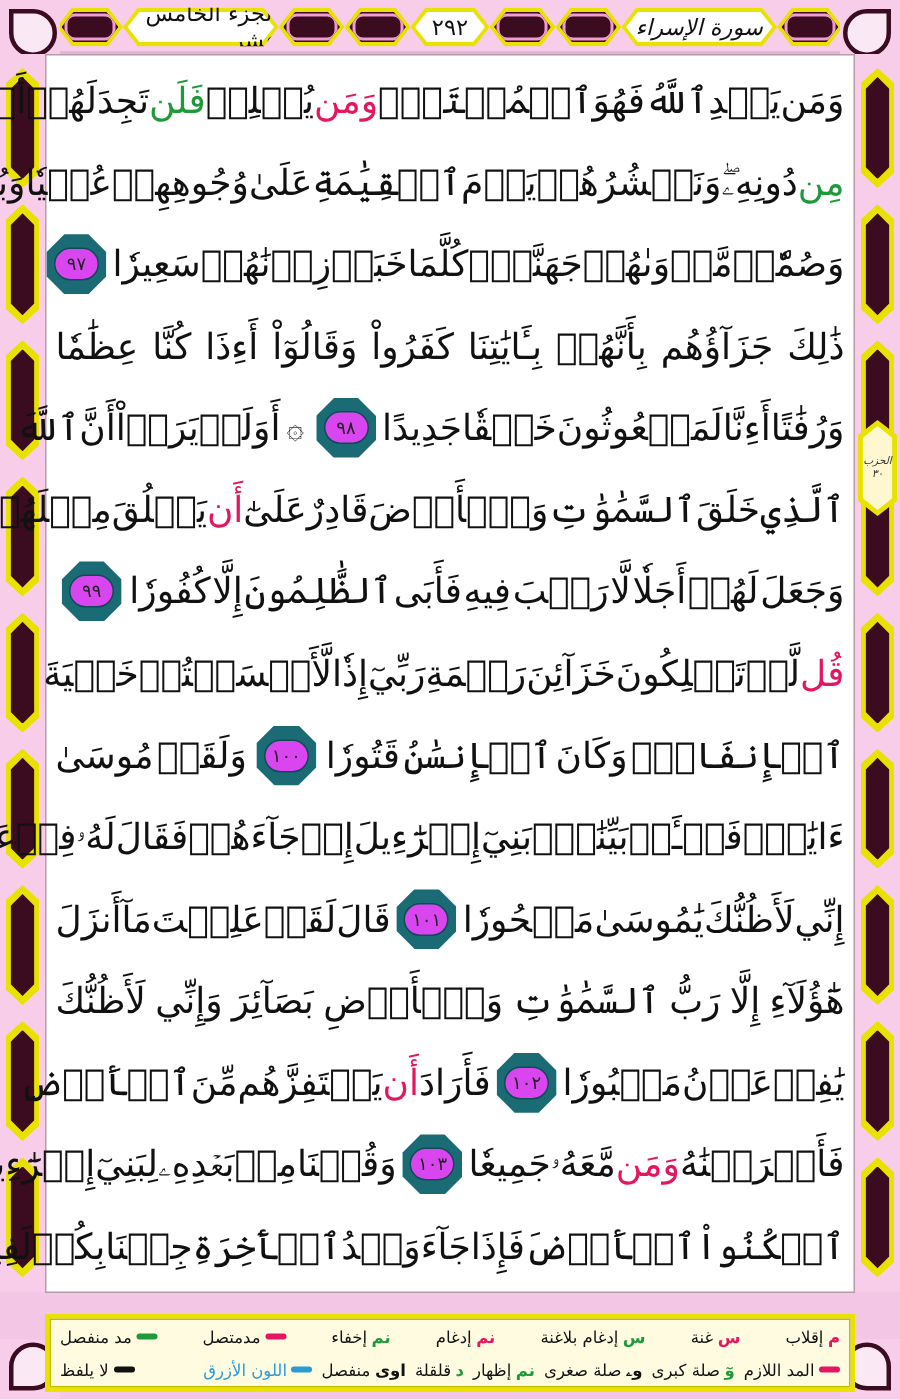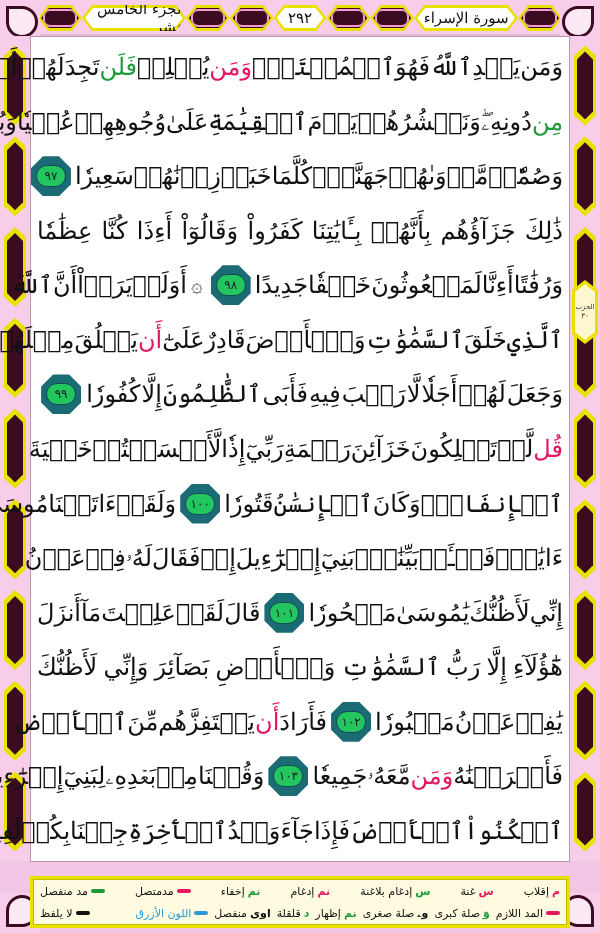--- a/index.html
+++ b/index.html
@@ -37,21 +37,21 @@
   .hex.orn > .hex-in { background: #3b0b1f; }
   .hex.orn > .hex-in::before {
     content: ""; width: 30px; height: 14px; border: 2px solid #f29bd0; border-radius: 7px;
   }
   .hex.label > .hex-in { background: #ffffff; }
   .hex.label span {
     position: relative; font-family: "DejaVu Serif", serif; font-size: 15px; color: #111; direction: rtl;
   }
   .hex.juz { width: 118px; }
   .hex.page { width: 60px; }
-  .hex.surah { width: 118px; }
+  .hex.surah { width: 118px; font-style: italic; }
 
   
   .corner {
     position: absolute; width: 40px; height: 40px; background: #f7cdea;
   }
   .corner::before {
     content: ""; position: absolute; left: 6px; top: 6px; width: 26px; height: 26px;
     border: 3px solid #3b0b1f; border-radius: 0 50% 50% 50%;
     background: #fbe8f5;
   }
@@ -83,21 +83,21 @@
     background: #e9e200;
     clip-path: polygon(50% 0, 100% 10px, 100% calc(100% - 10px), 50% 100%, 0 calc(100% - 10px), 0 10px);
     display: flex; align-items: center; justify-content: center; flex-direction: column;
     z-index: 2;
   }
   .hizb-marker .in {
     position: absolute; left: 3px; right: 3px; top: 4px; bottom: 4px; background: #fff7d0;
     clip-path: polygon(50% 0, 100% 8px, 100% calc(100% - 8px), 50% 100%, 0 calc(100% - 8px), 0 8px);
   }
   .hizb-marker span {
-    position: relative; font-size: 7px; color: #333; direction: rtl; line-height: 9px; text-align: center;
+    position: relative; font-size: 7px; color: #333; direction: rtl; line-height: 9px; text-align: center; font-style: italic;
   }
 
   
   .panel {
     position: absolute; left: 30px; top: 36px; width: 540px; height: 826px;
     background: #ffffff;
     border: 1px solid #b99aa9;
   }
   .lines {
     position: absolute; left: 6px; right: 6px; top: 4px; bottom: 4px;
@@ -115,21 +115,21 @@
   .c-black { color: #111; }
 
   .ayah {
     display: inline-flex; align-items: center; justify-content: center;
     width: 40px; height: 40px; flex: 0 0 auto;
     background: #1b6b75;
     clip-path: polygon(30% 0, 70% 0, 100% 30%, 100% 70%, 70% 100%, 30% 100%, 0 70%, 0 30%);
     margin: 0 4px;
   }
   .ayah .num {
-    width: 30px; height: 22px; border-radius: 11px; background: #22c55e;
+    width: 30px; height: 22px; border-radius: 11px; background: #d946ef;
     display: flex; align-items: center; justify-content: center;
     font-family: "DejaVu Sans", sans-serif; font-size: 12px; color: #222; direction: rtl;
     border: 1px solid #0e4c55;
   }
   .hizb-star {
     display: inline-flex; width: 22px; height: 22px; align-items: center; justify-content: center;
     font-size: 20px; color: #333; margin: 0 4px; line-height: 1;
   }
 
   
@@ -329,30 +329,30 @@
         </div>
         <div class="line">
           <span class="seg c-black">ٱلۡإِنفَاقِۚ</span>
           <span class="seg c-black">وَكَانَ</span>
           <span class="seg c-black">ٱلۡإِنسَٰنُ</span>
           <span class="seg c-black">قَتُورٗا</span>
           <span class="ayah">
             <span class="num">١٠٠</span>
           </span>
           <span class="seg c-black">وَلَقَدۡ</span>
-          <span class="seg c-black">ءَاتَيۡنَا</span>
           <span class="seg c-black">مُوسَىٰ</span>
         </div>
         <div class="line">
           <span class="seg c-black">ءَايَٰتِۭ</span>
           <span class="seg c-black">فَسۡـَٔلۡ</span>
           <span class="seg c-black">بَيِّنَٰتٖۖ</span>
           <span class="seg c-black">بَنِيٓ</span>
           <span class="seg c-black">إِسۡرَٰٓءِيلَ</span>
           <span class="seg c-black">إِذۡ</span>
+          <span class="seg c-black">جَآءَهُمۡ</span>
           <span class="seg c-black">فَقَالَ</span>
           <span class="seg c-black">لَهُۥ</span>
           <span class="seg c-black">فِرۡعَوۡنُ</span>
         </div>
         <div class="line">
           <span class="seg c-black">إِنِّي</span>
           <span class="seg c-black">لَأَظُنُّكَ</span>
           <span class="seg c-black">يَٰمُوسَىٰ</span>
           <span class="seg c-black">مَسۡحُورٗا</span>
           <span class="ayah">

